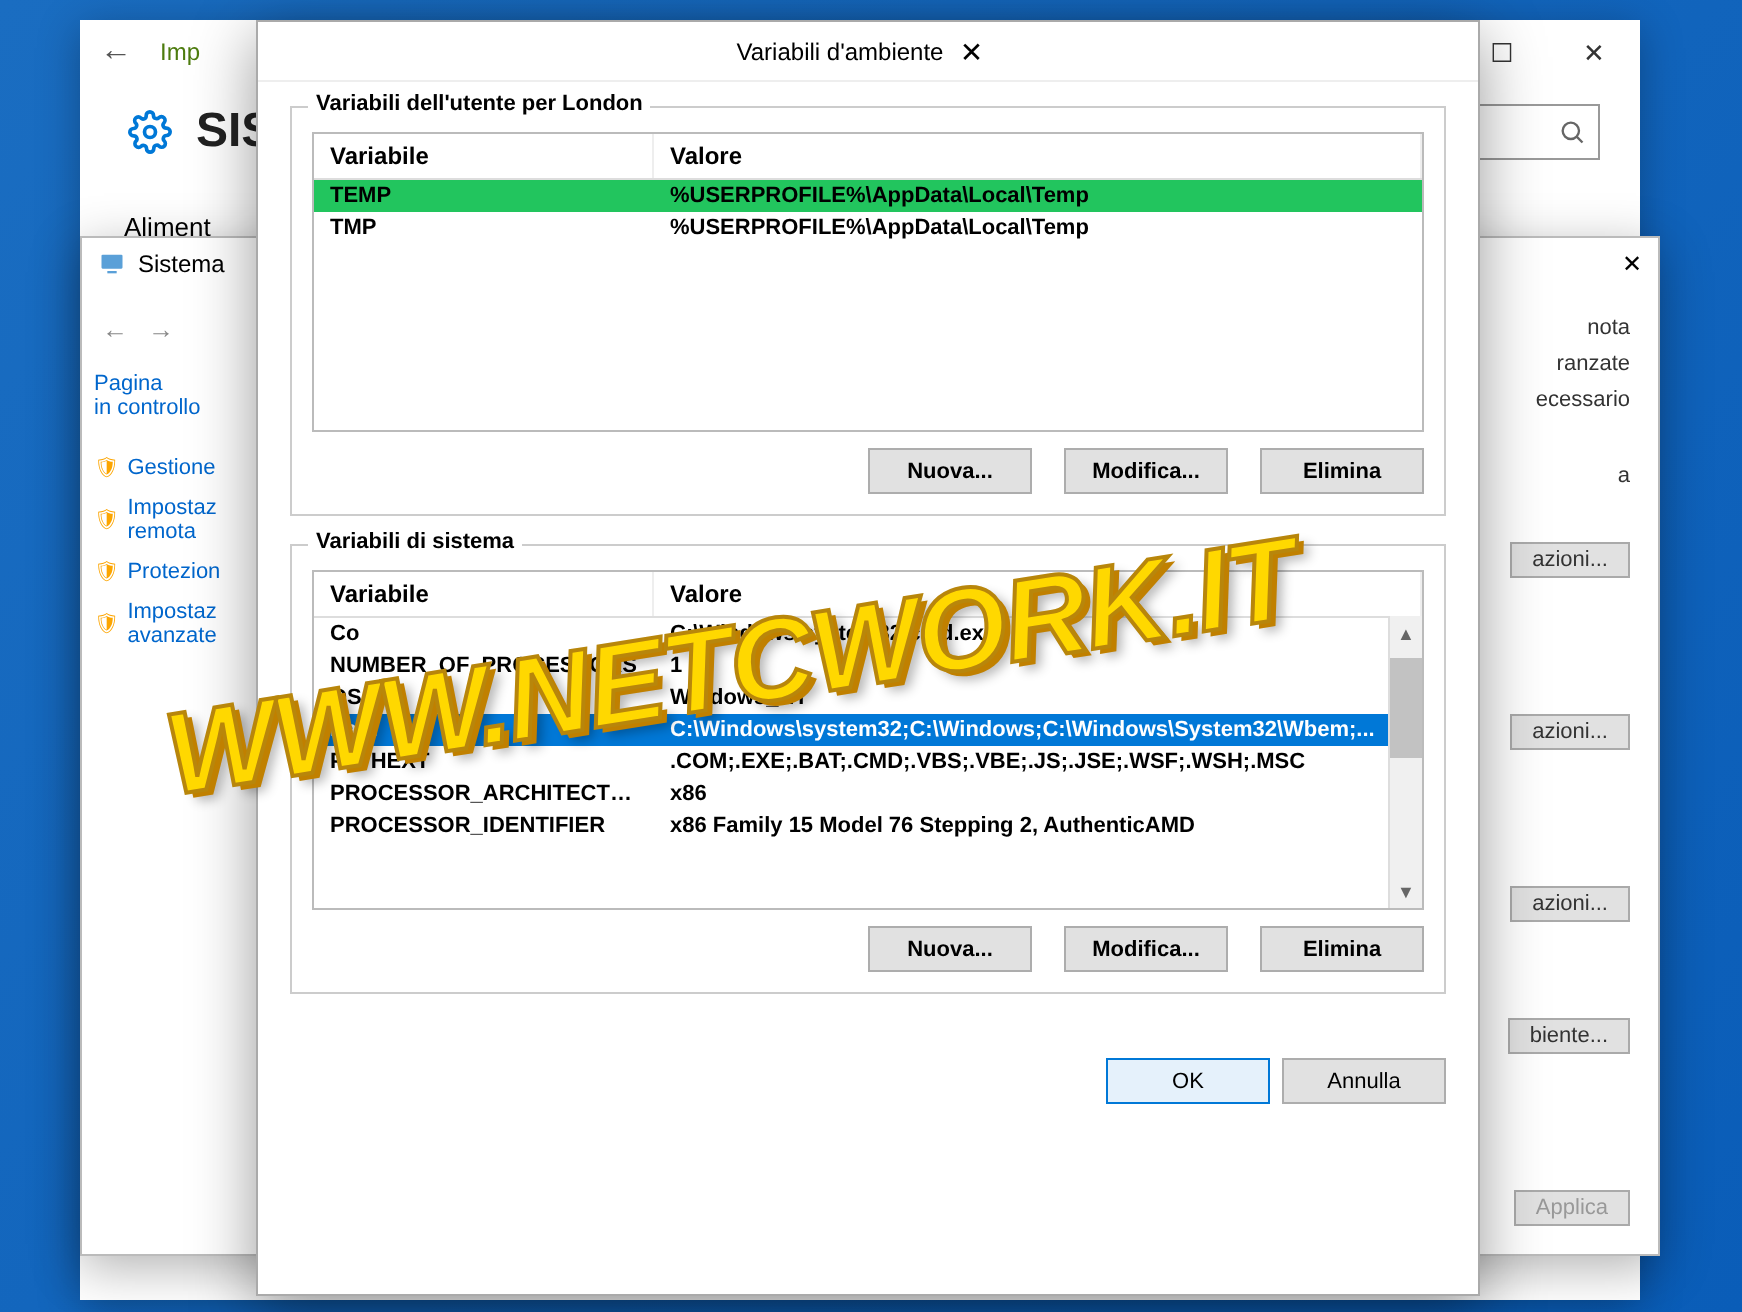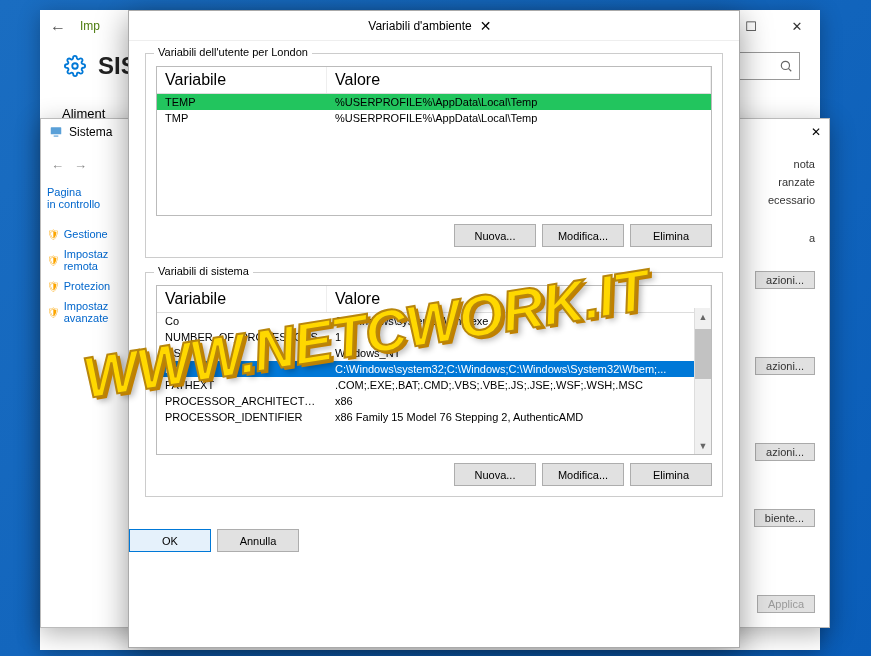--- a/index.html
+++ b/index.html
@@ -37,43 +37,43 @@
 .sysprops-right .rline { padding: 3px 0; }
 .sysprops-btn { display: inline-block; border: 1px solid #aaa; background: #e1e1e1; padding: 2px 10px; font-size: 11px; margin: 4px 0; }
 .sysprops-footer { position: absolute; bottom: 10px; right: 14px; }
 
 
 .envdialog { position: absolute; left: 128px; top: 10px; width: 612px; height: 638px; background: #fff; border: 1px solid #aaa; box-shadow: 0 8px 30px rgba(0,0,0,0.4); }
 .env-titlebar { height: 30px; display: flex; align-items: center; justify-content: center; padding: 0 10px; background: #fff; border-bottom: 1px solid #eee; }
 .env-titlebar .t { font-size: 12px; color: #000; }
 .env-close { width: 28px; height: 22px; display: flex; align-items: center; justify-content: center; font-size: 14px; }
 
-.env-body { padding: 12px 16px 12px 16px; }
+.env-body { padding: 12px 16px 12px 16px; font-weight: bold; }
 .groupbox { border: 1px solid #ccc; padding: 12px 10px 10px 10px; position: relative; margin-bottom: 14px; }
 .groupbox .legend { position: absolute; top: -8px; left: 8px; background: #fff; padding: 0 4px; font-size: 11px; color: #000; }
 
 .var-table { border: 1px solid #bbb; background: #fff; height: 150px; overflow: hidden; position: relative; }
 .var-table.tall { height: 170px; }
-.var-head { display: flex; background: #fff; border-bottom: 1px solid #ddd; font-size: 16px; }
+.var-head { display: flex; background: #fff; border-bottom: 1px solid #ddd; font-size: 12px; }
 .var-head .col { padding: 4px 8px; border-right: 1px solid #eee; }
 .col-var { width: 170px; }
 .col-val { flex: 1; }
 .var-row { display: flex; font-size: 11px; }
 .var-row .cell { padding: 2px 8px; overflow: hidden; white-space: nowrap; text-overflow: ellipsis; }
 .var-row.even { background: #22c55e; }
 .var-row.selected { background: #0078d7; color: #fff; }
 .scrollbar { position: absolute; right: 0; top: 22px; bottom: 0; width: 17px; background: #f0f0f0; border-left: 1px solid #ddd; }
 .scrollbar .thumb { background: #c2c2c2; width: 100%; height: 50px; margin-top: 4px; }
 .scrollbar .arr { height: 17px; display: flex; align-items: center; justify-content: center; color: #666; font-size: 9px; }
 
-.btn-row { display: flex; justify-content: flex-end; gap: 6px; margin-top: 8px; }
+.btn-row { display: flex; justify-content: flex-end; gap: 16px; margin-top: 8px; }
 .btn { min-width: 82px; height: 23px; border: 1px solid #adadad; background: #e1e1e1; font-size: 11px; display: flex; align-items: center; justify-content: center; cursor: pointer; }
 .btn.default { border: 1px solid #0078d7; background: #e5f1fb; }
 
-.dlg-footer { display: flex; gap: 6px; padding: 6px 16px 14px 0; }
+.dlg-footer { display: flex; justify-content: flex-end; gap: 6px; padding: 6px 16px 14px 0; }
 
 
 .watermark { position: absolute; left: 80px; top: 300px; transform: rotate(-9deg); font-size: 58px; font-weight: 900; font-style: italic; color: #ffd800; -webkit-text-stroke: 2px #b8860b; text-shadow: 3px 3px 0 #c08000, 5px 5px 6px rgba(0,0,0,0.3); pointer-events: none; letter-spacing: -1px; font-family: Arial Black, Arial, sans-serif; }
 
 svg { display: block; }
 </style>
 </head>
 <body>
 
 <div class="desktop">

